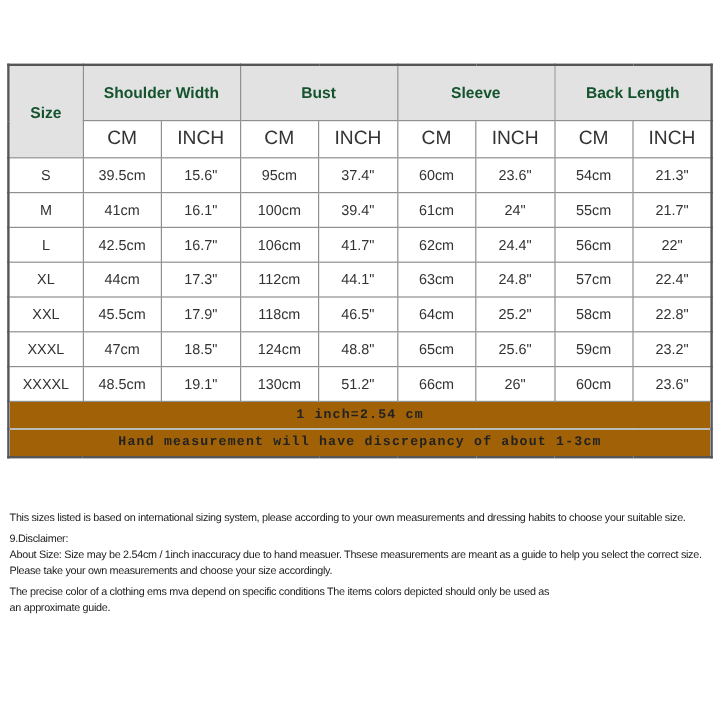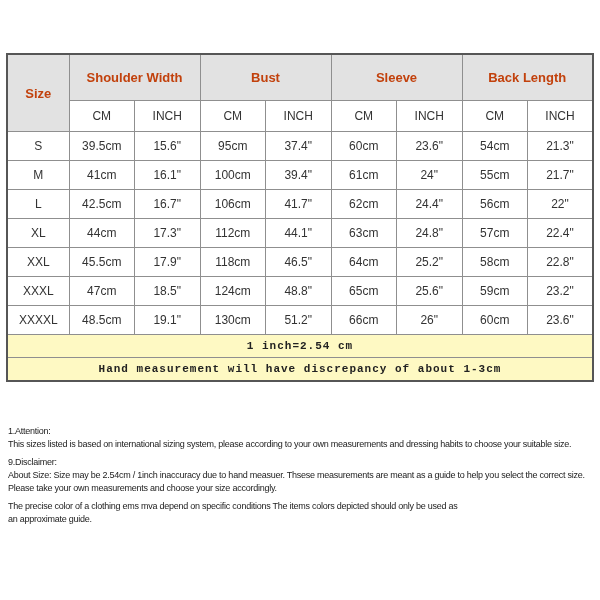--- a/index.html
+++ b/index.html
@@ -33,41 +33,41 @@
     vertical-align: middle;
     padding: 0;
     color: #333333;
     overflow: hidden;
     white-space: nowrap;
   }
   .group-row th {
     background: #e2e2e2;
     font-size: 13px;
     font-weight: bold;
-    color: #c2410c;
+    color: #14532d;
     height: 45px;
   }
   .unit-row td {
     height: 30px;
-    font-size: 12px;
+    font-size: 16px;
     background: #ffffff;
   }
   tbody.data td {
     height: 28px;
     font-size: 12px;
     background: #ffffff;
   }
   tbody.foot td {
     height: 22px;
     font-family: "Liberation Mono", "DejaVu Sans Mono", monospace;
     font-weight: bold;
     font-size: 11px;
     letter-spacing: 1px;
     color: #222222;
-    background: #fef9c3;
+    background: #a16207;
   }
   .notes {
     position: absolute;
     left: 8px;
     top: 425px;
     width: 588px;
     font-size: 9px;
     letter-spacing: -0.25px;
     line-height: 13px;
     color: #222222;
@@ -196,21 +196,20 @@
         <td colspan="9">1 inch=2.54 cm</td>
       </tr>
       <tr>
         <td colspan="9">Hand measurement will have discrepancy of about 1-3cm</td>
       </tr>
     </tbody>
   </table>
 
   <div class="notes">
     <div class="note">
-      <div class="note-title">1.Attention:</div>
       <div class="note-body">This sizes listed is based on international sizing system, please according to your own measurements and dressing habits to choose your suitable size.</div>
     </div>
     <div class="note">
       <div class="note-title">9.Disclaimer:</div>
       <div class="note-body">About Size: Size may be 2.54cm / 1inch inaccuracy due to hand measuer. Thsese measurements are meant as a guide to help you select the correct size.
 Please take your own measurements and choose your size accordingly.</div>
     </div>
     <div class="note">
       <div class="note-body">The precise color of a clothing ems mva depend on specific conditions The items colors depicted should only be used as
 an approximate guide.</div>

